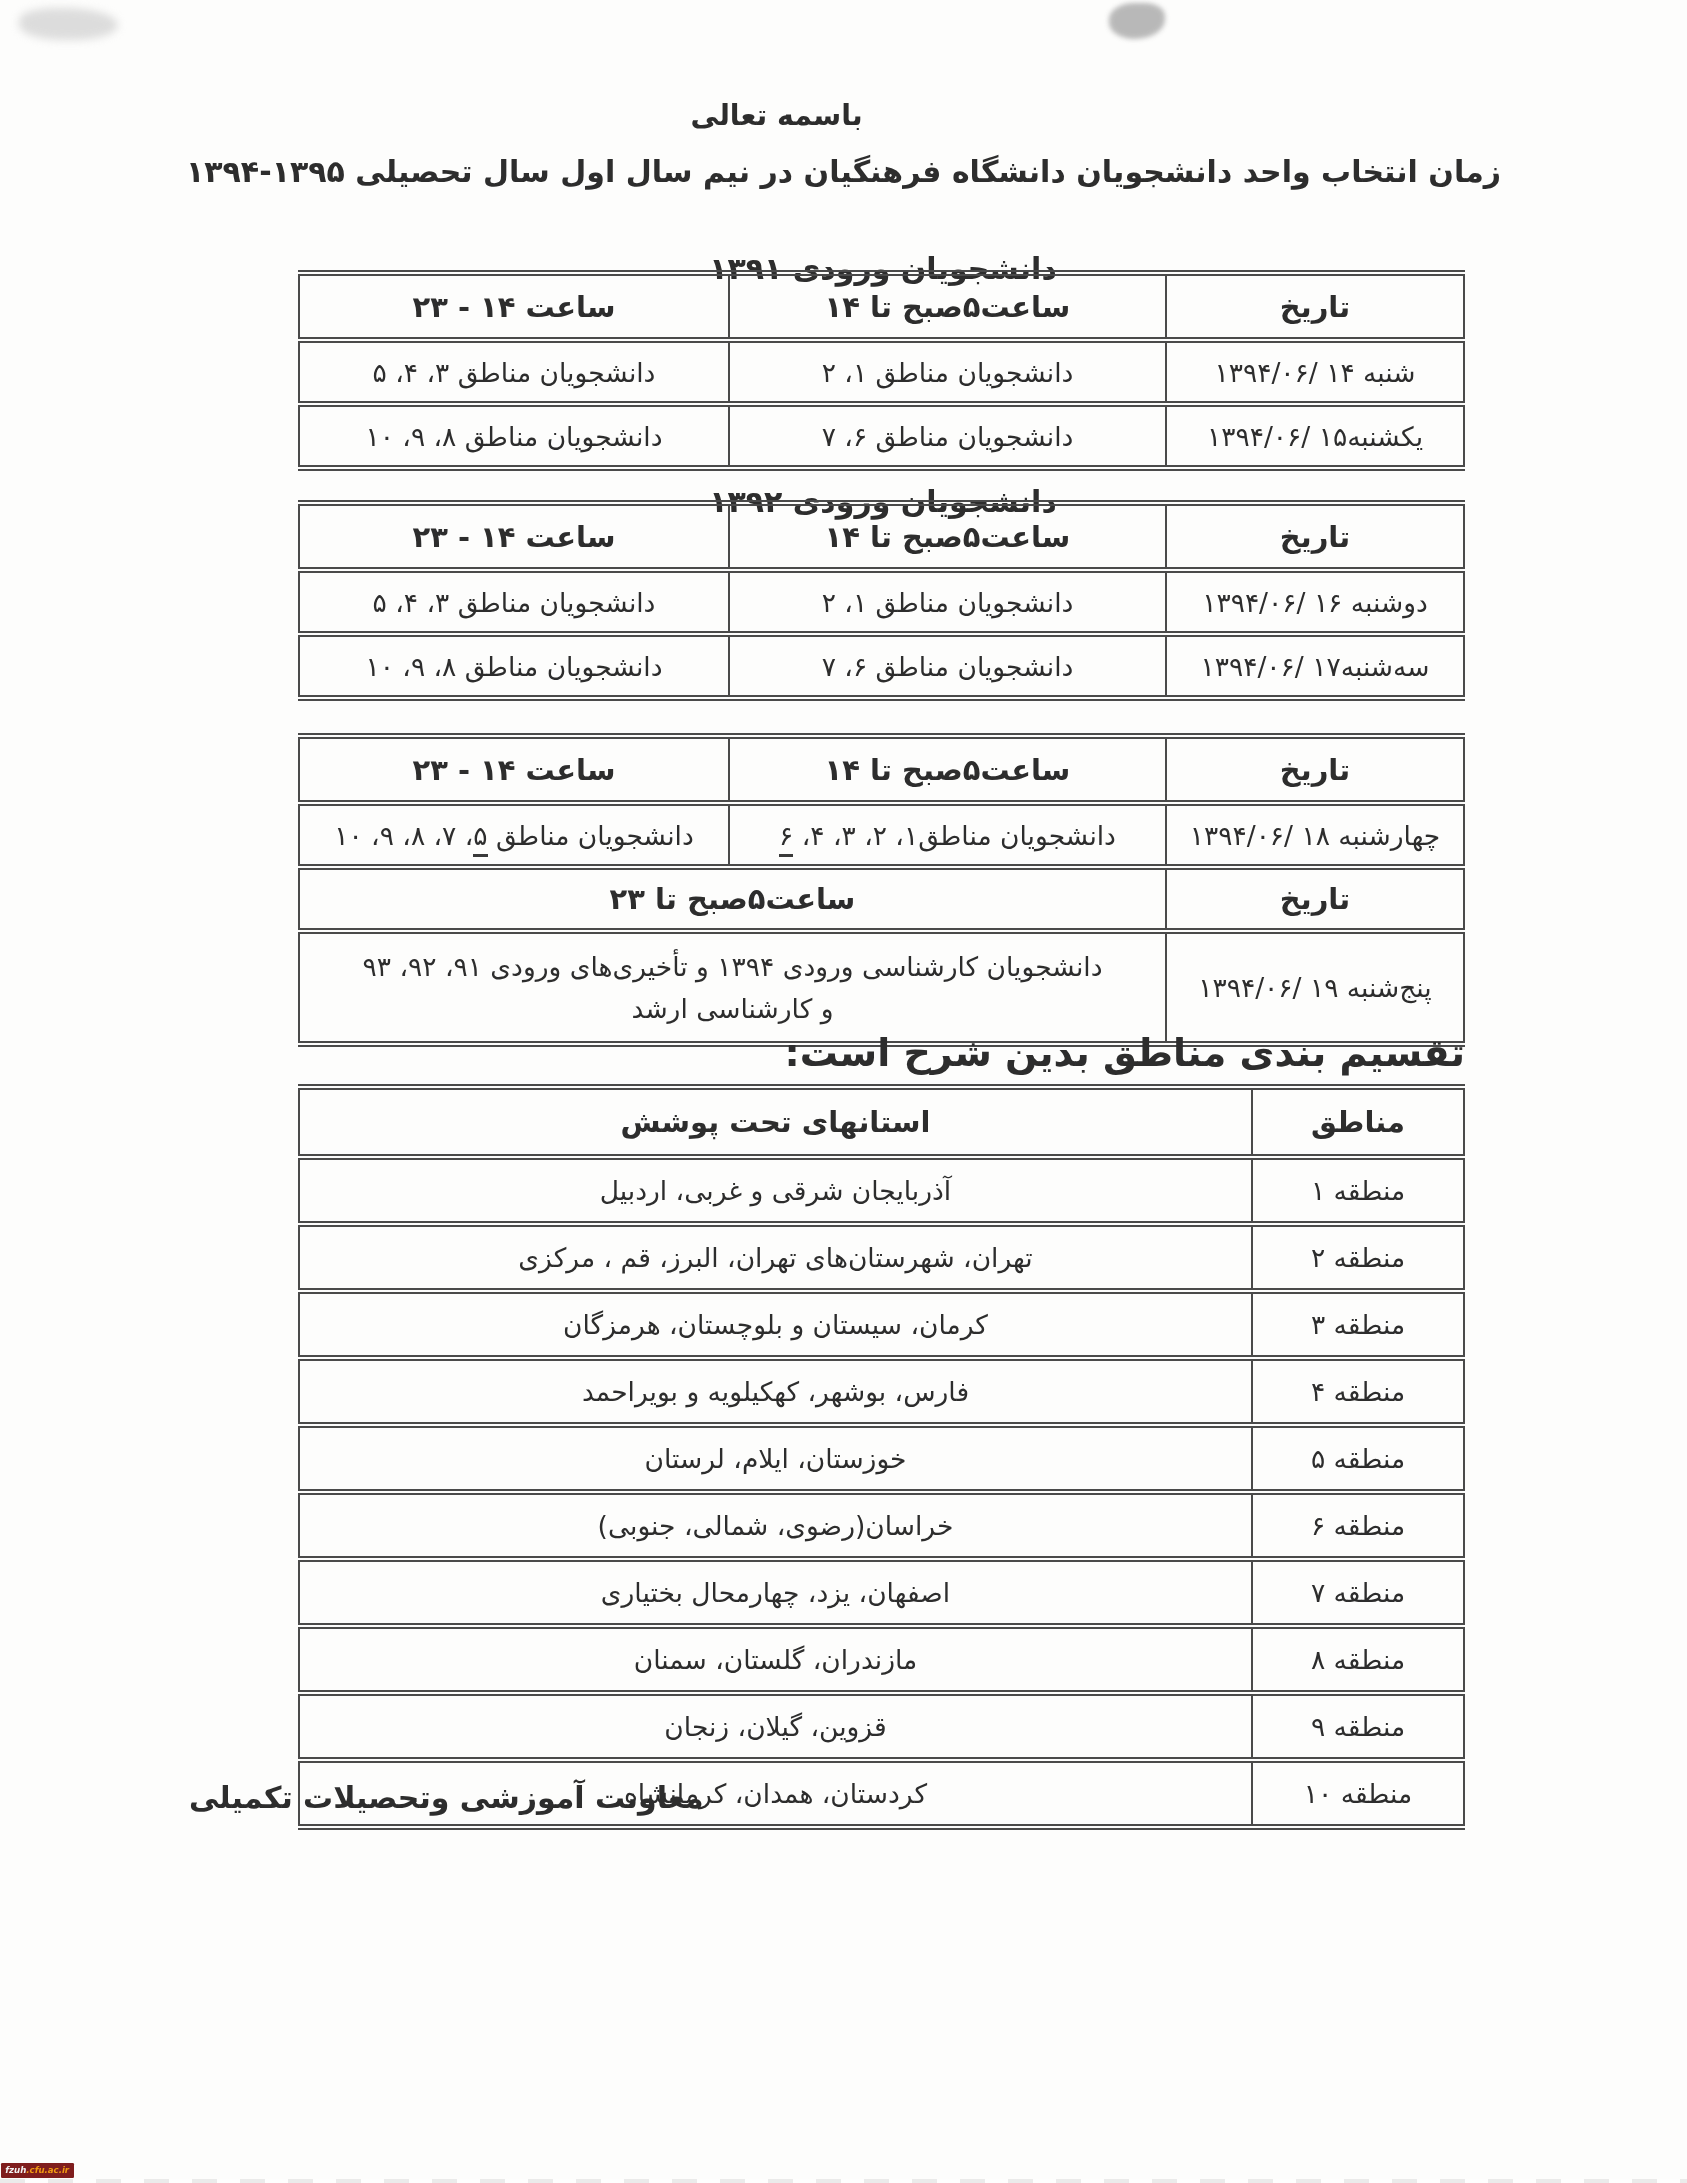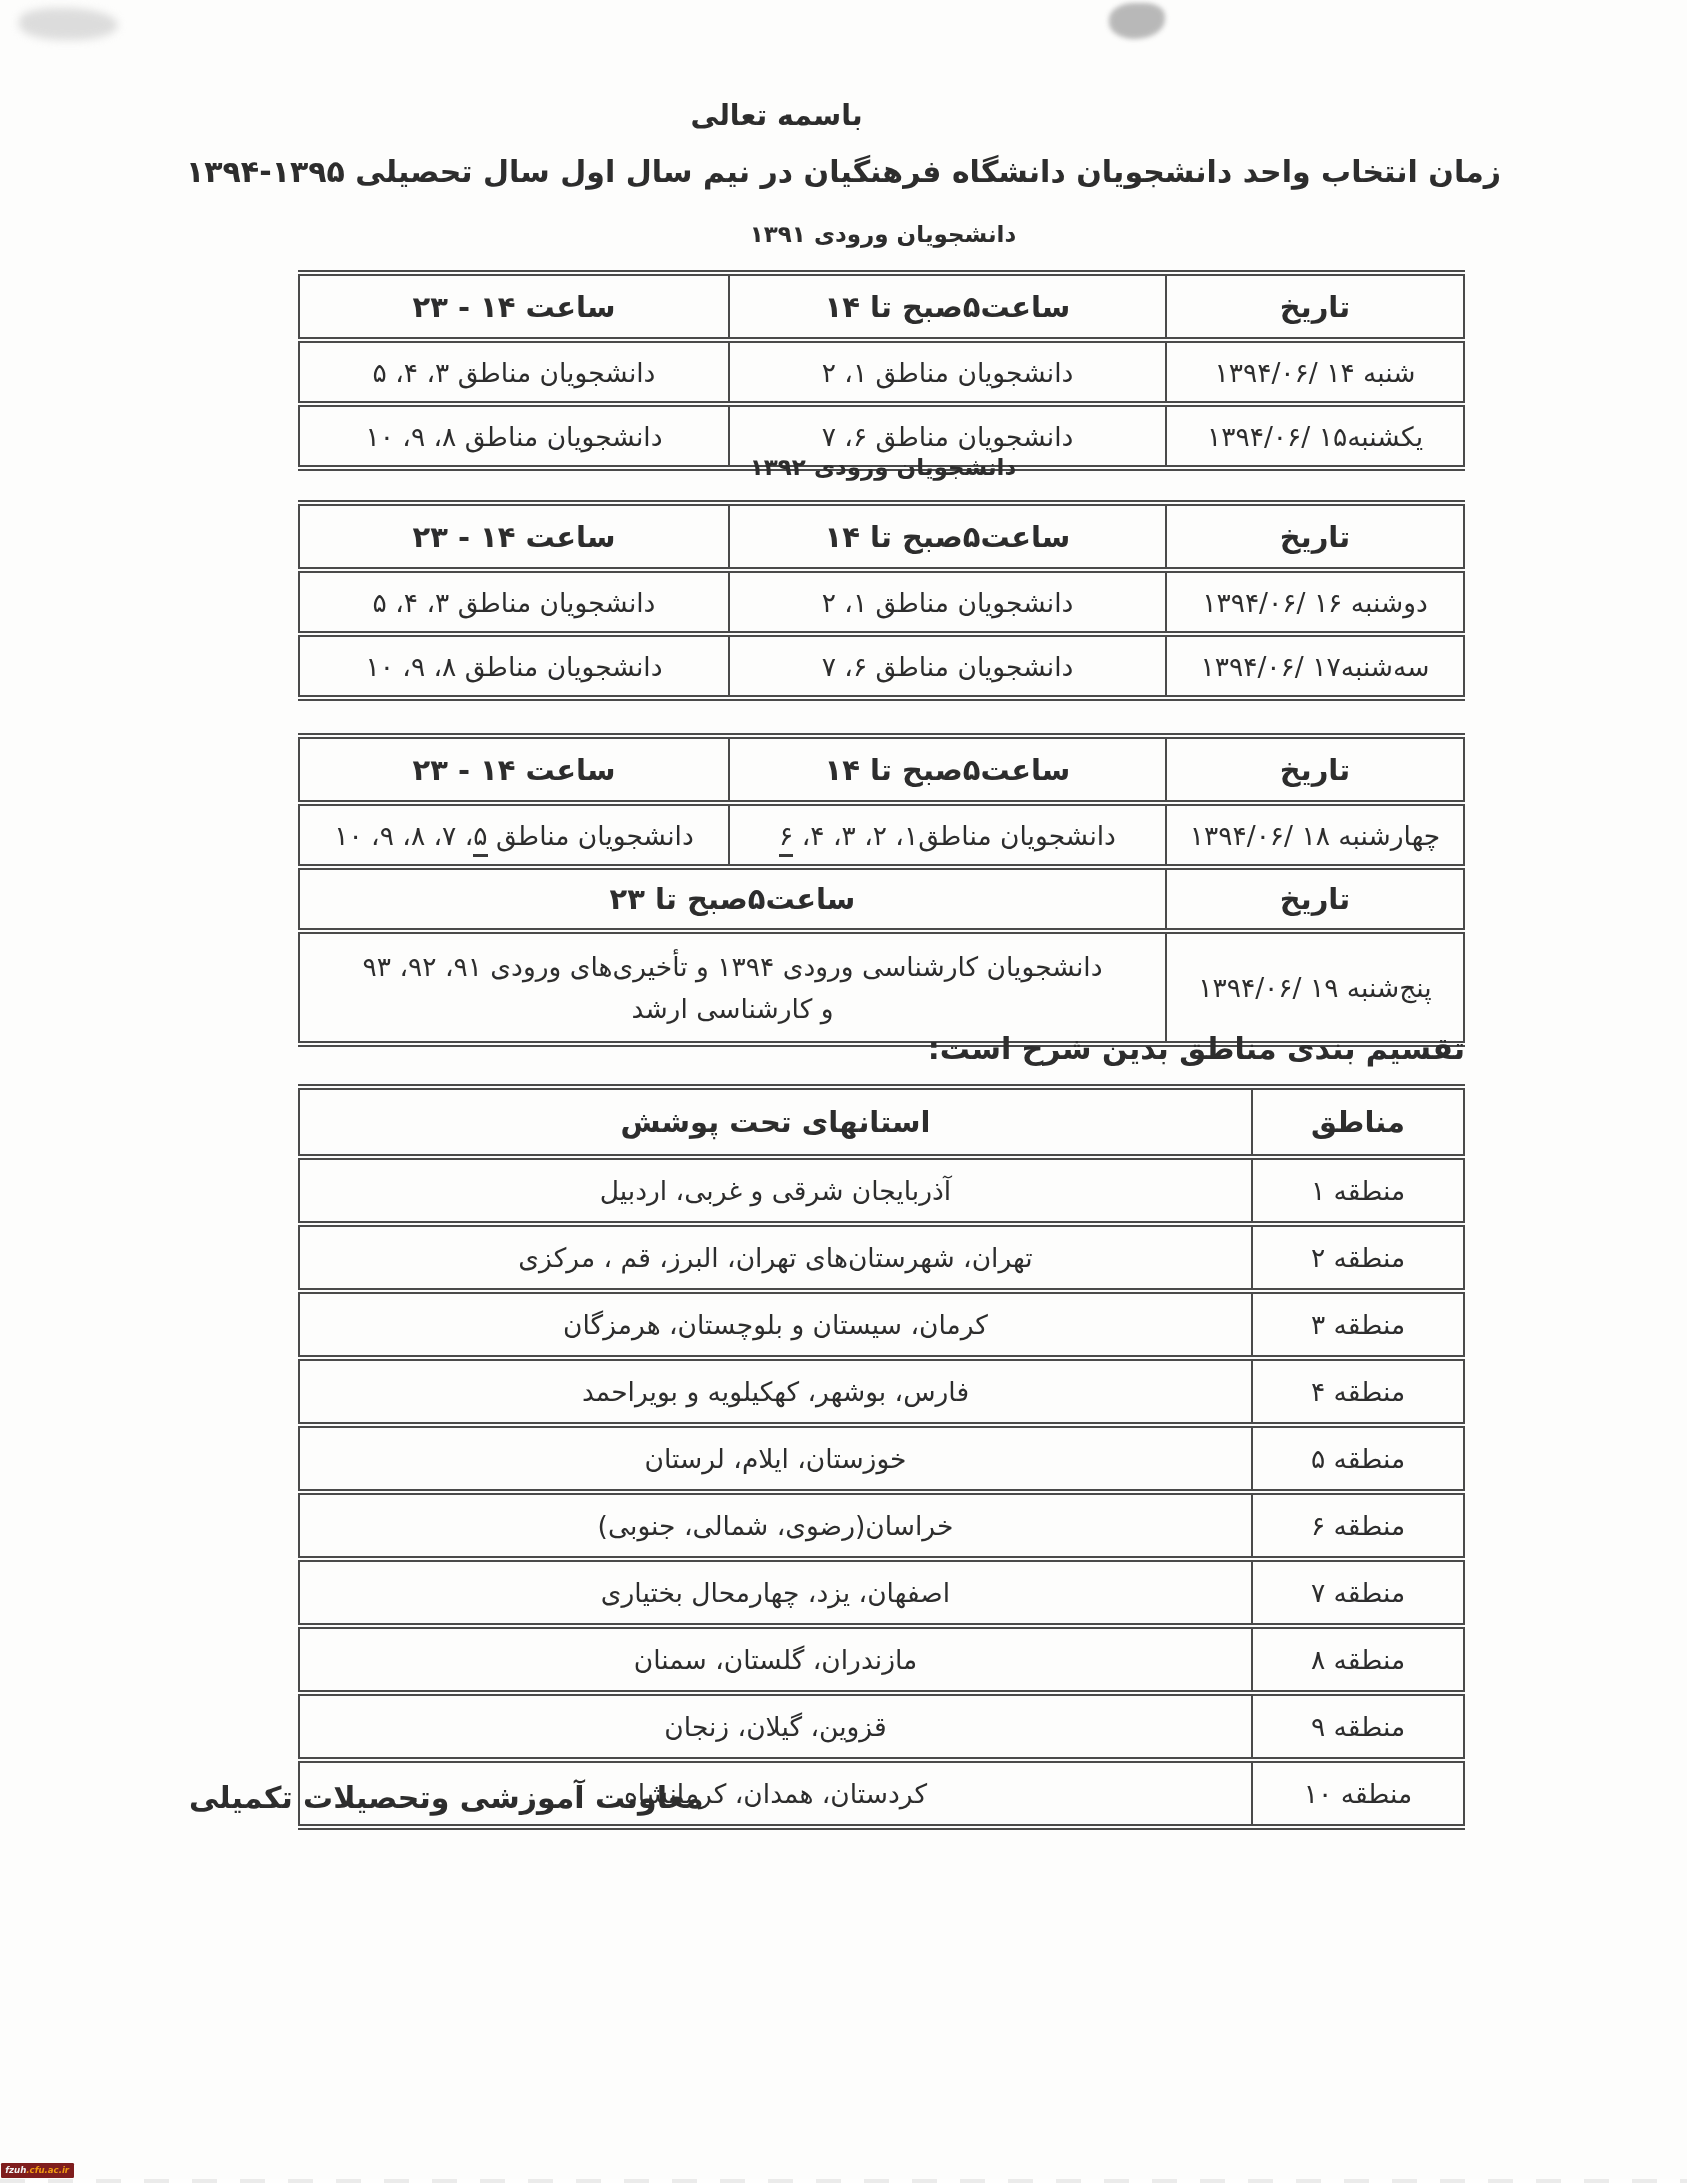--- a/index.html
+++ b/index.html
@@ -16,37 +16,37 @@
   .artifact-tr{left:1109px; top:2.6px; width:56px; height:36px; background:#a8a8a8;
     border-radius:50% 40% 60% 50%; filter:blur(2.6px); opacity:.8;}
   .bottom-edge{position:absolute; left:0; right:0; bottom:0; height:4px;
     background:repeating-linear-gradient(90deg,#d9d9d9 0 25px,#ffffff 25px 48px); opacity:.5;}
 
   .bismillah{position:absolute; top:99px; left:0; width:1553px; text-align:center;
     font-size:28.4px; font-weight:bold;}
   .main-title{position:absolute; top:154px; left:0; width:1687px; text-align:center;
     font-size:30px; font-weight:bold; white-space:nowrap;}
   .sec-title{position:absolute; right:222px; width:1164px; text-align:center;
-    font-size:23px; font-weight:bold;}
+    font-size:30px; font-weight:bold;margin-top:30px;}
   .sec1{top:221px;} .sec2{top:454px;} .sec3{top:687px;}
 
   table{border-collapse:collapse; table-layout:fixed; position:absolute; background:transparent;}
   td{border-left:2px solid #4a4a4a; border-right:2px solid #4a4a4a;
      border-top:6px double #4a4a4a; border-bottom:6px double #4a4a4a;
      text-align:center; vertical-align:middle; font-size:26.5px; padding:4px 8px;
      overflow:hidden;}
   tr.hrow td{font-weight:bold; font-size:29px; height:53px;}
   .sched{right:222px; width:1164px;}
   .t1{top:270px;} .t2{top:500px;} .t3{top:733px;}
   .sched td{height:50px;}
   .t3 td.tall{height:99px; line-height:50px;}
   .t3 tr.hrow2 td{font-weight:bold; font-size:29px; height:50px;}
   .u{border-bottom:3.3px solid #3a3a3a; padding-bottom:3.3px;}
 
-  .division-note{position:absolute; top:1031px; right:222px; font-size:30px;
+  .division-note{position:absolute; top:1031px; right:222px; font-size:38px;
     font-weight:bold; white-space:nowrap;}
 
   .regions{top:1084px; right:222px; width:1164px;}
   .regions td{height:53px;}
   .regions tr.hrow td{height:56px;}
 
   .footer{position:absolute; top:1780px; left:189px; font-size:30px; font-weight:bold;
     white-space:nowrap;}
 
   .watermark{position:absolute; left:1.3px; top:2163px; background:#7f1d1d;

